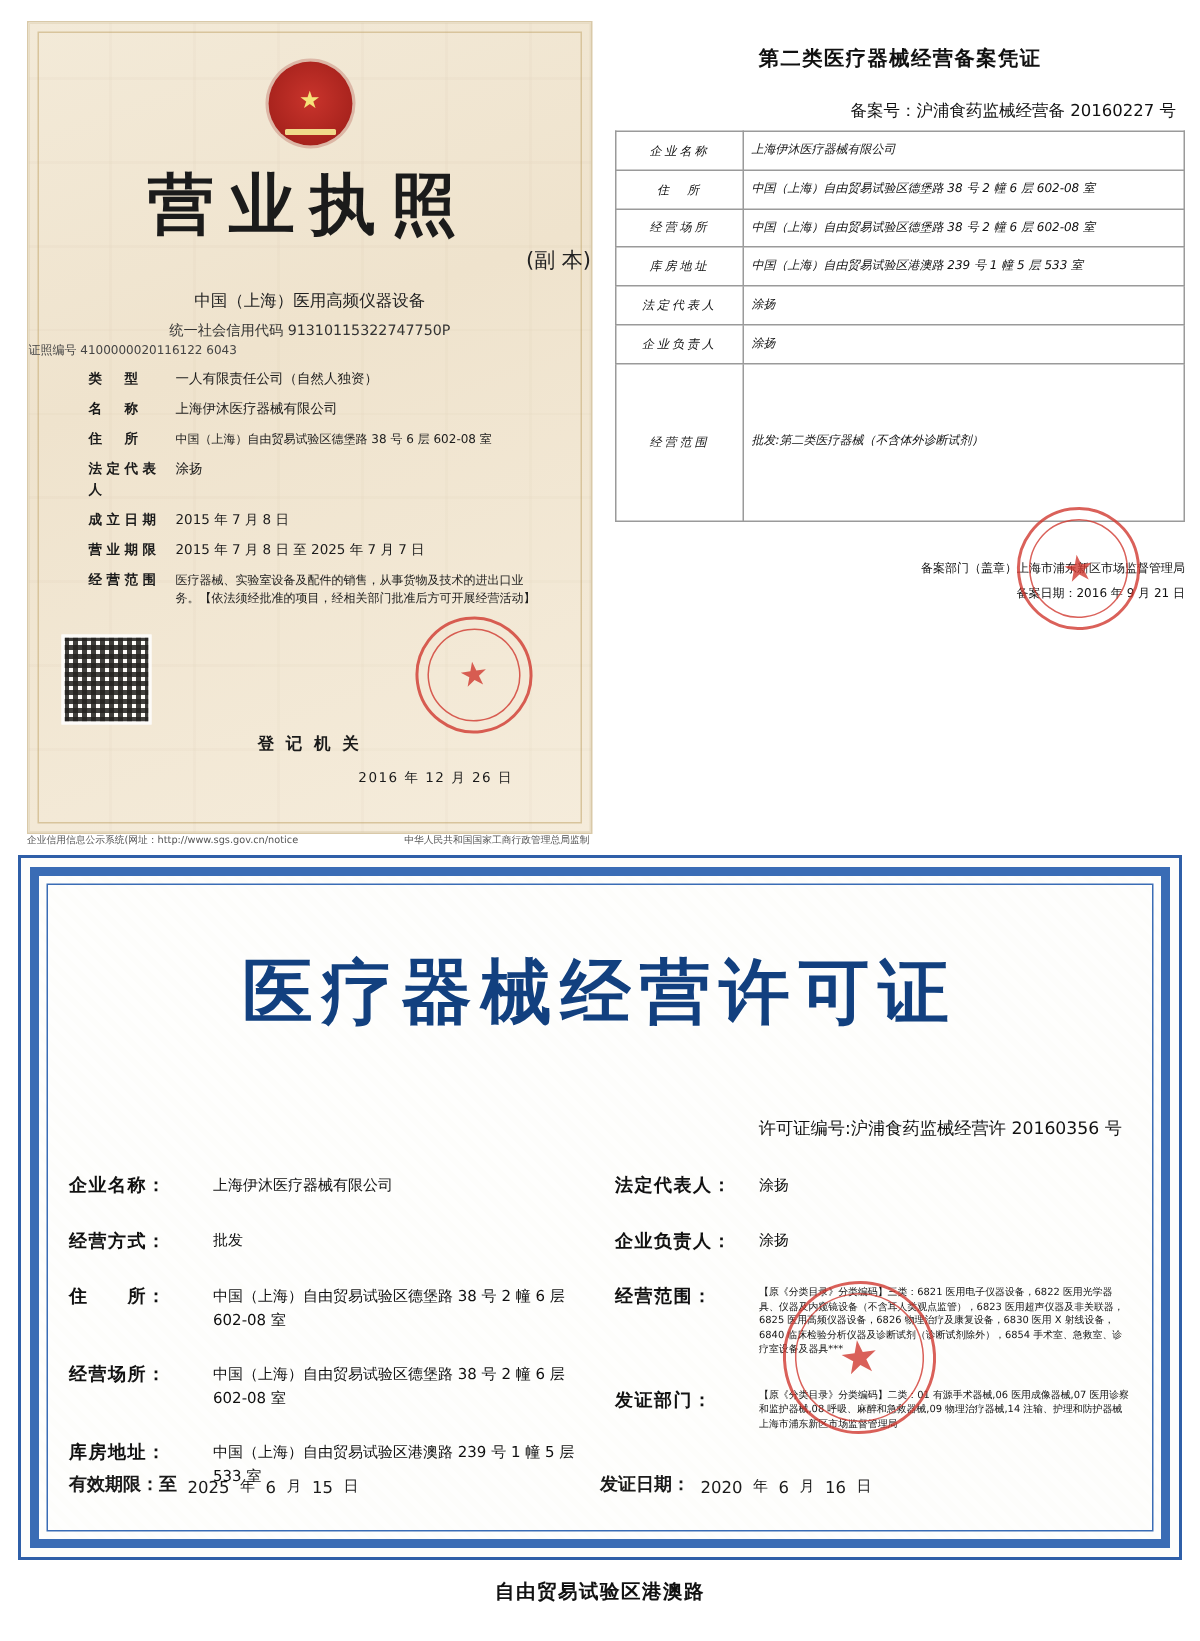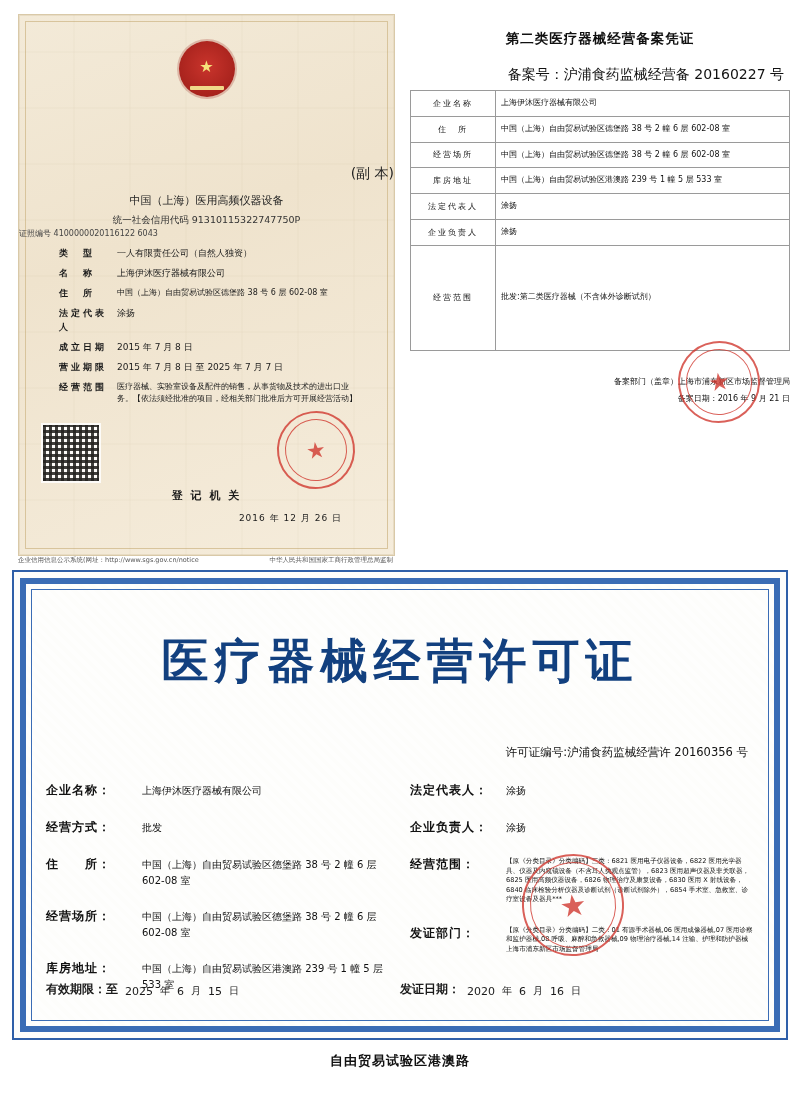--- a/index.html
+++ b/index.html
@@ -109,28 +109,28 @@
     position:absolute;left:18px;top:556px;width:375px;
     display:flex;justify-content:space-between;font-size:6.5px;color:#555;
   }
 
   
   .filing{position:absolute;left:410px;top:30px;width:380px;}
   .filing-title{
     text-align:center;font-size:13.5px;font-weight:bold;letter-spacing:1px;color:#111;
   }
   .filing-no{
-    text-align:right;font-size:14px;margin-top:18px;margin-bottom:6px;color:#111;
+    text-align:right;font-size:11px;margin-top:18px;margin-bottom:6px;color:#111;
     padding-right:6px;
   }
   table.f-table{
     border-collapse:collapse;width:100%;font-size:8px;color:#111;
   }
   table.f-table td{
-    border:1px solid #9a9a9a;padding:6px 5px;vertical-align:middle;
+    border:1px solid #9a9a9a;padding:6px 5px;vertical-align:middle;font-style:italic;
   }
   td.f-lab{
     width:74px;text-align:center;letter-spacing:2px;font-size:8px;
   }
   td.f-val{font-size:8px;line-height:1.6;}
   td.f-scope{height:92px;vertical-align:top;padding-top:34px;}
   .filing-foot{
     margin-top:22px;font-size:8px;text-align:right;line-height:2.2;color:#111;
     position:relative;
   }
@@ -193,20 +193,21 @@
 <div class="page">
 
   <div class="license">
     <div class="lic-watermark"></div>
 
     <div class="emblem">
       <div class="star">★</div>
       <div class="bar"></div>
     </div>
 
+    <div class="lic-title">营业执照</div>
     <div class="lic-sub">(副 本)</div>
     <div class="lic-region">中国（上海）医用高频仪器设备</div>
     <div class="lic-code">统一社会信用代码 91310115322747750P</div>
     <div class="lic-code2">证照编号 4100000020116122 6043</div>
 
     <div class="lic-fields">
       <div class="lic-row">
         <div class="lic-lab">类　型</div>
         <div class="lic-val">一人有限责任公司（自然人独资）</div>
       </div>

